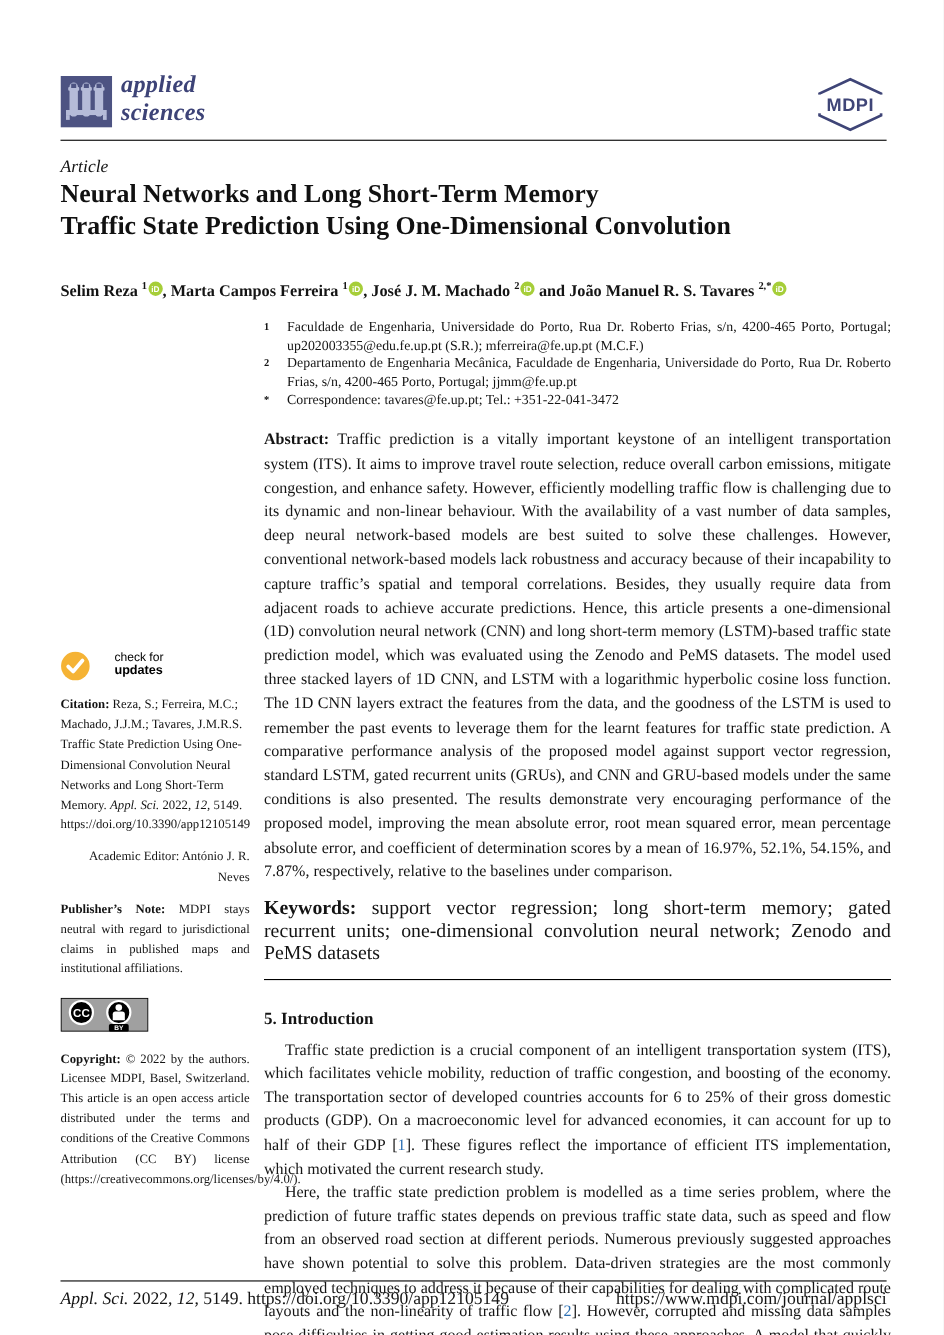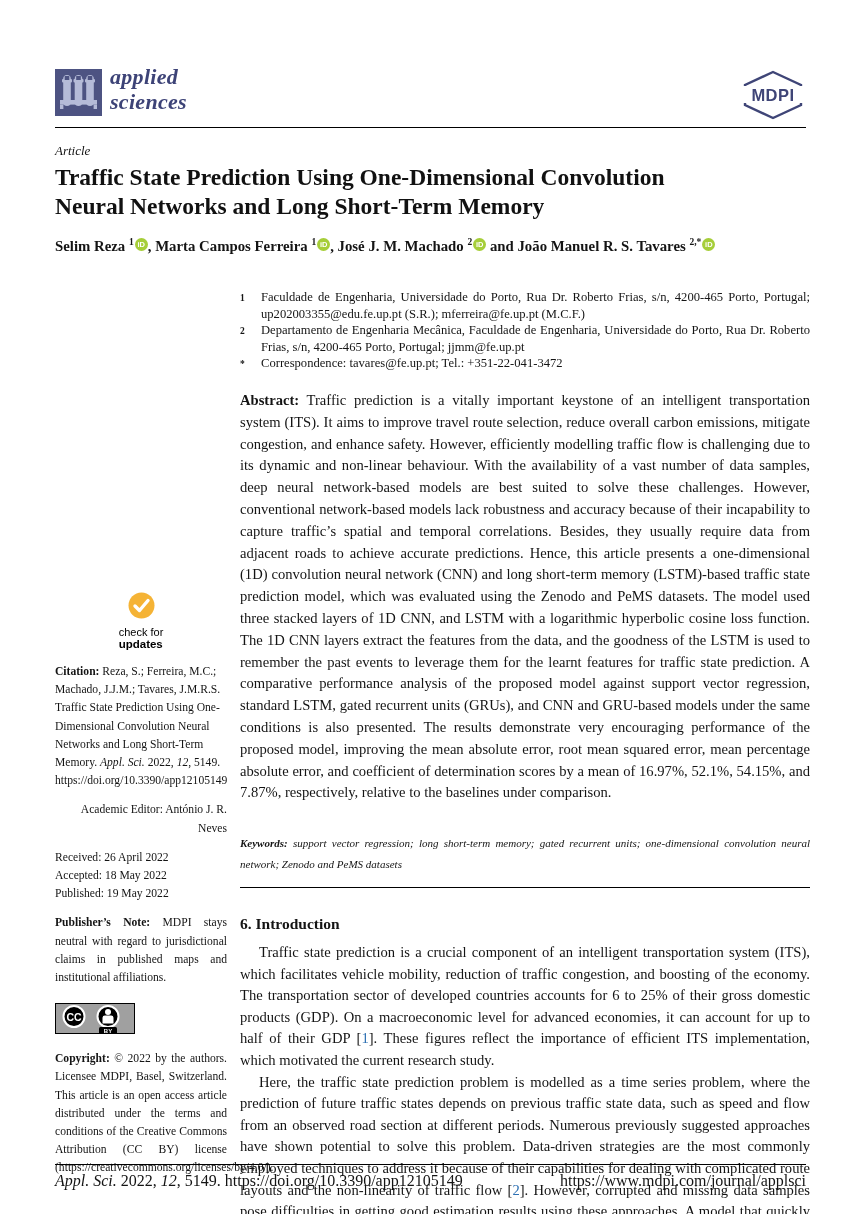--- a/index.html
+++ b/index.html
@@ -13,51 +13,51 @@
   .logo-box { position:absolute; left:55px; top:69px; width:47px; height:47px; }
   .journal-name {
     position:absolute; left:110px; top:64px;
     font-style:italic; font-weight:bold; font-size:22px; line-height:25px; color:#3d4377;
     letter-spacing:.3px;
   }
   .mdpi-logo { position:absolute; left:740px; top:70px; width:66px; height:50px; }
   .header-rule { position:absolute; left:55px; top:127px; width:751px; border-top:1.7px solid #000; }
 
   
-  .article-label { position:absolute; left:55px; top:143px; font-style:italic; font-size:13px; }
+  .article-label { position:absolute; left:55px; top:143px; font-style:italic; font-size:16px; }
   .paper-title {
     position:absolute; left:55px; top:163px; width:745px;
     font-weight:bold; font-size:23.5px; line-height:29px; color:#111;
   }
-  .authors { position:absolute; left:55px; top:237px; width:751px; font-weight:bold; font-size:14.8px; }
+  .authors { position:absolute; left:55px; top:256px; width:751px; font-weight:bold; font-size:14.8px; }
   .authors sup { font-size:9.5px; vertical-align:6px; }
   .orcid {
     display:inline-block; width:13px; height:13px; border-radius:50%;
     background:#a6ce39; color:#fff; font-family:"Liberation Sans",sans-serif;
     font-size:7.5px; font-weight:bold; text-align:center; line-height:13px;
     vertical-align:4px; margin-left:1px;
   }
 
   
   .main-col { position:absolute; left:240px; top:289px; width:570px; }
   .aff-row { display:flex; font-size:12.6px; line-height:16.6px; }
   .aff-marker { width:21px; flex:none; font-size:9.5px; font-weight:bold; padding-top:1px; }
   .aff-text { flex:1; text-align:justify; }
   .abstract { margin-top:17px; font-size:14.6px; line-height:21.8px; text-align:justify; }
   .lbl { font-weight:bold; }
-  .keywords { margin-top:29px; font-size:11px; line-height:20.5px; text-align:justify;font-style:italic; }
+  .keywords { margin-top:11px; font-size:18px; line-height:20.5px; text-align:justify; }
   .mid-rule { margin-top:13px; border-top:1.5px solid #000; }
   .section-heading { margin-top:27px; font-weight:bold; font-size:15.5px; }
   .body-para { margin-top:9px; font-size:14.6px; line-height:21.6px; text-align:justify; text-indent:19px; }
   .body-para + .body-para { margin-top:0; }
   .ref { color:#2d70b3; }
 
   
   .sidebar { position:absolute; left:55px; top:592px; width:172px; font-size:11.6px; line-height:18.2px; }
-  .check-badge { display:flex; align-items:center; gap:7px; cursor:pointer;flex-direction:column; }
+  .check-badge { display:flex; gap:22px; cursor:pointer; }
   .check-badge svg { flex:none; }
   .check-text { font-family:"Liberation Sans","DejaVu Sans",sans-serif; font-size:11px; line-height:12px; color:#000; }
   .check-text b { font-size:11.5px; }
   .citation-block { margin-top:13px; }
   .it { font-style:italic; }
   .bd { font-weight:normal; }
   .academic-editor { margin-top:11px;text-align:right; }
   .dates { margin-top:11px; }
   .pub-note { margin-top:11px; text-align:justify; }
   .cc-badge { margin-top:16px; display:block; cursor:pointer; }
@@ -96,22 +96,22 @@
   </div>
   <svg class="mdpi-logo" viewBox="0 0 66 50">
     <path d="M33 2 L61 15 L61 35 L33 48 L5 35 L5 15 Z" fill="none" stroke="#3f4577" stroke-width="2.4"></path>
     <rect x="0" y="16" width="66" height="17" fill="#ffffff"></rect>
     <text x="33" y="30.5" text-anchor="middle" font-family="Liberation Sans, sans-serif" font-weight="bold" font-size="16.5" letter-spacing="0.5" fill="#3f4577">MDPI</text>
   </svg>
   <div class="header-rule"></div>
 
   <div class="article-label">Article</div>
   <div class="paper-title">
+    <div>Neural Networks and Long Short-Term Memory</div>
     <div>Traffic State Prediction Using One-Dimensional Convolution</div>
-    <div>Neural Networks and Long Short-Term Memory</div>
   </div>
 
   <div class="authors"><span>Selim Reza </span><sup>1</sup><span class="orcid">iD</span><span>, </span><span>Marta Campos Ferreira </span><sup>1</sup><span class="orcid">iD</span><span>, </span><span>José J. M. Machado </span><sup>2</sup><span class="orcid">iD</span><span> and </span><span>João Manuel R. S. Tavares </span><sup>2,*</sup><span class="orcid">iD</span></div>
 
   <div class="main-col">
     <div class="aff-row">
       <div class="aff-marker">1</div>
       <div class="aff-text">Faculdade de Engenharia, Universidade do Porto, Rua Dr. Roberto Frias, s/n, 4200-465 Porto, Portugal; up202003355@edu.fe.up.pt (S.R.); mferreira@fe.up.pt (M.C.F.)</div>
     </div>
     <div class="aff-row">
@@ -128,21 +128,21 @@
       <span>Traffic prediction is a vitally important keystone of an intelligent transportation system (ITS). It aims to improve travel route selection, reduce overall carbon emissions, mitigate congestion, and enhance safety. However, efficiently modelling traffic flow is challenging due to its dynamic and non-linear behaviour. With the availability of a vast number of data samples, deep neural network-based models are best suited to solve these challenges. However, conventional network-based models lack robustness and accuracy because of their incapability to capture traffic’s spatial and temporal correlations. Besides, they usually require data from adjacent roads to achieve accurate predictions. Hence, this article presents a one-dimensional (1D) convolution neural network (CNN) and long short-term memory (LSTM)-based traffic state prediction model, which was evaluated using the Zenodo and PeMS datasets. The model used three stacked layers of 1D CNN, and LSTM with a logarithmic hyperbolic cosine loss function. The 1D CNN layers extract the features from the data, and the goodness of the LSTM is used to remember the past events to leverage them for the learnt features for traffic state prediction. A comparative performance analysis of the proposed model against support vector regression, standard LSTM, gated recurrent units (GRUs), and CNN and GRU-based models under the same conditions is also presented. The results demonstrate very encouraging performance of the proposed model, improving the mean absolute error, root mean squared error, mean percentage absolute error, and coefficient of determination scores by a mean of 16.97%, 52.1%, 54.15%, and 7.87%, respectively, relative to the baselines under comparison.</span>
     </div>
 
     <div class="keywords">
       <span class="lbl">Keywords:</span>
       <span>support vector regression; long short-term memory; gated recurrent units; one-dimensional convolution neural network; Zenodo and PeMS datasets</span>
     </div>
 
     <div class="mid-rule"></div>
 
-    <div class="section-heading">6. Introduction</div>
+    <div class="section-heading">5. Introduction</div>
 
     <div class="body-para"><span>Traffic state prediction is a crucial component of an intelligent transportation system (ITS), which facilitates vehicle mobility, reduction of traffic congestion, and boosting of the economy. The transportation sector of developed countries accounts for 6 to 25% of their gross domestic products (GDP). On a macroeconomic level for advanced economies, it can account for up to half of their GDP [</span><span class="ref">1</span><span>]. These figures reflect the importance of efficient ITS implementation, which motivated the current research study.</span></div>
     <div class="body-para"><span>Here, the traffic state prediction problem is modelled as a time series problem, where the prediction of future traffic states depends on previous traffic state data, such as speed and flow from an observed road section at different periods. Numerous previously suggested approaches have shown potential to solve this problem. Data-driven strategies are the most commonly employed techniques to address it because of their capabilities for dealing with complicated route layouts and the non-linearity of traffic flow [</span><span class="ref">2</span><span>]. However, corrupted and missing data samples pose difficulties in getting good estimation results using these approaches. A model that quickly and efficiently acquires the hidden features</span></div>
   </div>
 
   <div class="sidebar">
 
     <div class="check-badge">
       <svg width="27" height="27" viewBox="0 0 27 27">
         <circle cx="13.5" cy="13.5" r="13" fill="#f5b335"></circle>
@@ -151,25 +151,20 @@
       <div class="check-text">
         <div>check for</div>
         <b>updates</b>
       </div>
     </div>
 
     <div class="citation-block"><span class="lbl">Citation:</span><span> Reza, S.; Ferreira, M.C.; Machado, J.J.M.; Tavares, J.M.R.S. Traffic State Prediction Using One-Dimensional Convolution Neural Networks and Long Short-Term Memory. </span><span class="it">Appl. Sci. </span><span class="bd">2022</span><span>, </span><span class="it">12</span><span>, 5149. </span><span>https://doi.org/10.3390/app12105149</span></div>
 
     <div class="academic-editor">Academic Editor: António J. R. Neves</div>
 
-    <div class="dates">
-      <div>Received: 26 April 2022</div>
-      <div>Accepted: 18 May 2022</div>
-      <div>Published: 19 May 2022</div>
-    </div>
 
     <div class="pub-note"><span class="lbl">Publisher’s Note:</span><span> MDPI stays neutral with regard to jurisdictional claims in published maps and institutional affiliations.</span></div>
 
     <svg class="cc-badge" width="80" height="31" viewBox="0 0 80 31">
       <rect x="0.5" y="0.5" width="79" height="30" fill="#a0a0a0" stroke="#000" stroke-width="1"></rect>
       <g>
         <circle cx="19" cy="13.5" r="10.5" fill="#000" stroke="#fff" stroke-width="2"></circle>
         <text x="19" y="17.5" text-anchor="middle" font-family="Liberation Sans, sans-serif" font-weight="bold" font-size="10.5" fill="#fff">CC</text>
       </g>
       <g>

